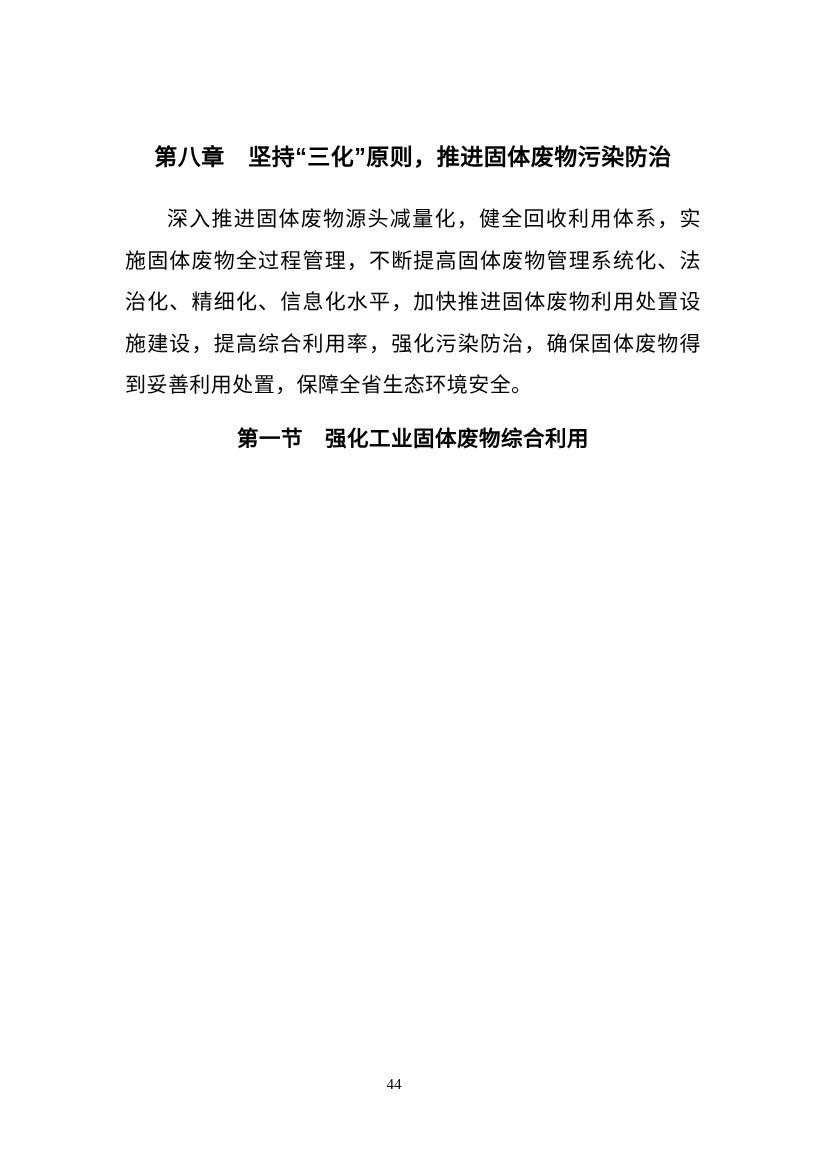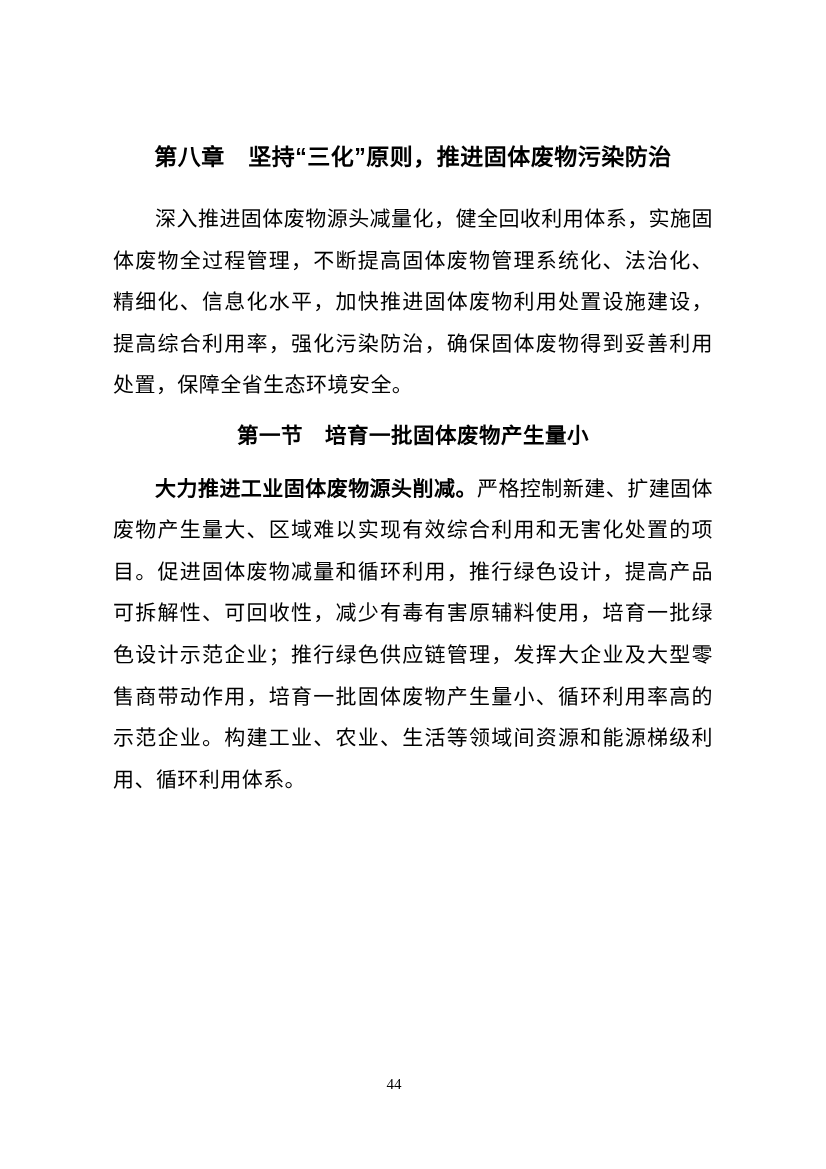--- a/index.html
+++ b/index.html
@@ -27,21 +27,21 @@
     margin: 0 0 26px 0;
     font-family: "Liberation Sans", "DejaVu Sans", sans-serif;
     font-size: 23px;
     font-weight: bold;
     line-height: 32px;
     text-align: center;
     letter-spacing: 0.5px;
     white-space: nowrap;
   }
   .body-para {
-    margin: 0;
+    margin: 12px;
     font-size: 21px;
     line-height: 41.6px;
     letter-spacing: 0.45px;
     text-align: justify;
     text-justify: inter-character;
     text-indent: 2em;
   }
   .section-title {
     margin: 9px 0 10px 0;
     font-family: "Liberation Sans", "DejaVu Sans", sans-serif;
@@ -72,21 +72,20 @@
 </head>
 <body>
 
 <div class="page">
   <div class="content">
 
     <h1 class="chapter-title">第八章　坚持“三化”原则，推进固体废物污染防治</h1>
 
     <p class="body-para">深入推进固体废物源头减量化，健全回收利用体系，实施固体废物全过程管理，不断提高固体废物管理系统化、法治化、精细化、信息化水平，加快推进固体废物利用处置设施建设，提高综合利用率，强化污染防治，确保固体废物得到妥善利用处置，保障全省生态环境安全。</p>
 
-    <h2 class="section-title">第一节　培育一批固体废物产生量小</h2>
+    <h2 class="section-title">第一节　强化工业固体废物综合利用</h2>
 
-    <p class="body-para"><span class="para-lead">大力推进工业固体废物源头削减。</span><span>严格控制新建、扩建固体废物产生量大、区域难以实现有效综合利用和无害化处置的项目。促进固体废物减量和循环利用，推行绿色设计，提高产品可拆解性、可回收性，减少有毒有害原辅料使用，培育一批绿色设计示范企业；推行绿色供应链管理，发挥大企业及大型零售商带动作用，培育一批固体废物产生量小、循环利用率高的示范企业。构建工业、农业、生活等领域间资源和能源梯级利用、循环利用体系。</span></p>
 
 
   </div>
 
   <div class="page-footer">44</div>
 </div>
 
 </body></html>

